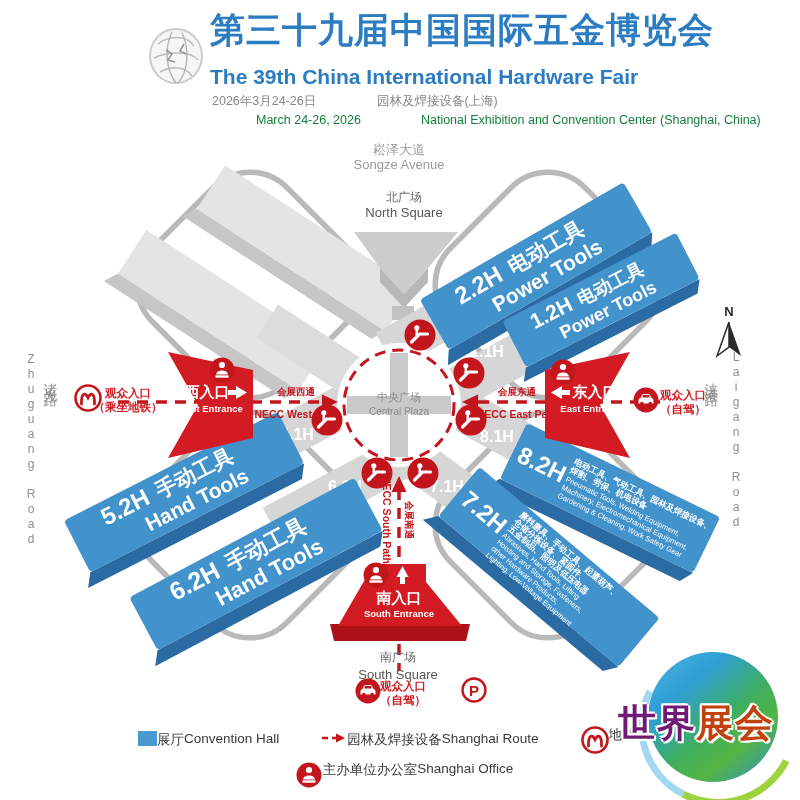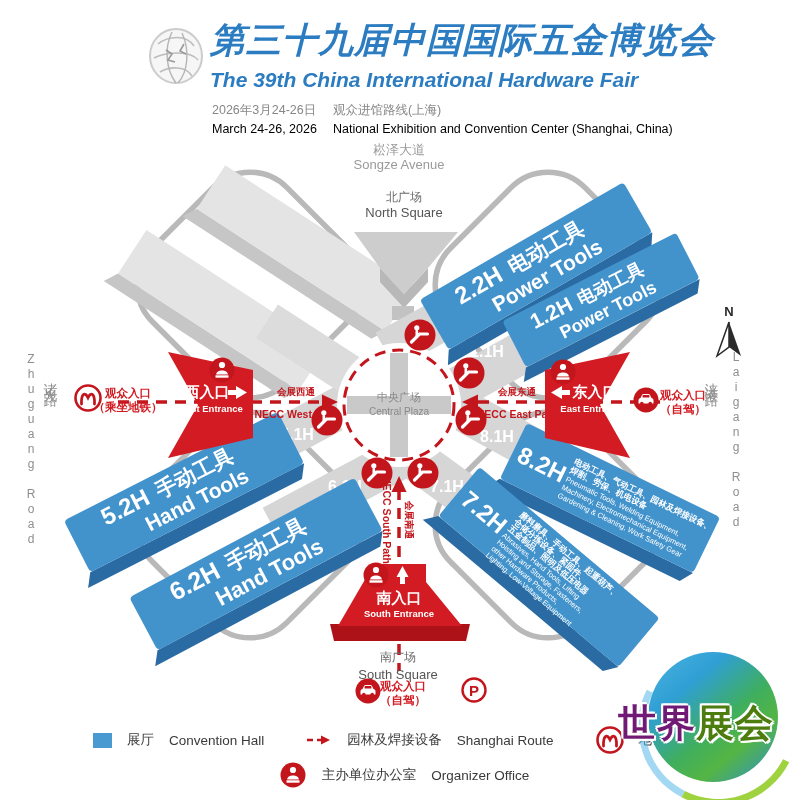--- a/index.html
+++ b/index.html
@@ -1,70 +1,70 @@
 <!DOCTYPE html>
 <html><head>
 <meta charset="utf-8">
 <style>
   html,body{margin:0;padding:0;}
   body{width:800px;height:800px;position:relative;background:#fff;overflow:hidden;
        font-family:"Liberation Sans","DejaVu Sans",sans-serif;}
   .abs{position:absolute;}
   
   .title-cn{font-size:35px;font-weight:bold;color:#2b7cc1;letter-spacing:1px;line-height:1.05;}
-  .title-en{font-size:21px;font-weight:bold;color:#2b7cc1;margin-top:9px;}
+  .title-en{font-size:21px;font-weight:bold;color:#2b7cc1;margin-top:16px;}
   .info{display:flex;gap:16px;font-size:12.5px;color:#8f8f8f;line-height:1.55;}
-  .info .cnl{color:#878787;margin-top:9px;}
-  .info .enl{color:#000000;}
+  .info .cnl{color:#878787;}
+  .info .enl{color:#15803d;margin-left:44px;}
   
   .vroad{position:absolute;writing-mode:vertical-rl;text-orientation:upright;color:#8f8f8f;}
   .vroad.cn{font-size:14px;letter-spacing:5px;}
   .vroad.en{font-size:12px;letter-spacing:1px;}
   
   .legend{position:absolute;top:726px;left:0;width:800px;}
   .legend-row{display:flex;justify-content:center;align-items:center;gap:34px;margin-bottom:7px;
               font-size:13.5px;color:#3a3a3a;}
-  .legend-item{display:flex;align-items:center;gap:15px;white-space:nowrap;padding-left:8px;}
+  .legend-item{display:flex;align-items:flex-start;gap:0;white-space:nowrap;padding-left:8px;}
   .legend-sq{width:19px;height:15px;background:#4a9ad2;display:inline-block;}
   
   .watermark{position:absolute;left:618px;top:648px;width:182px;height:150px;}
   .globe{position:absolute;left:30px;top:4px;width:130px;height:130px;border-radius:50%;
          background:linear-gradient(140deg,#4db4e2 0%,#2f9fd4 28%,#3fae5e 55%,#54b544 72%,#2f8fd0 100%);}
   .globe::after{content:'';position:absolute;left:-10px;top:-6px;width:146px;height:146px;border-radius:50%;
          border:7px solid transparent;border-bottom-color:#9fd23f;border-left-color:rgba(88,184,232,.55);
          transform:rotate(-18deg);}
   .wm-text{position:absolute;left:0px;top:50px;width:182px;font-size:38px;font-weight:900;
          letter-spacing:1px;white-space:nowrap;
          text-shadow:-2px 0 0 #fff,2px 0 0 #fff,0 -2px 0 #fff,0 2px 0 #fff,2px 2px 0 #fff,-2px -2px 0 #fff;}
   .wm-a{color:#701a75;}
-  .wm-b{color:#4d7c0f;}
+  .wm-b{color:#c2410c;}
   svg text{font-family:"Liberation Sans","DejaVu Sans",sans-serif;}
 </style>
 </head>
 <body>
 
 <div class="abs" style="left:146px;top:26px;">
   <svg width="60" height="64" viewBox="0 0 60 64">
     <ellipse cx="30" cy="30" rx="26" ry="27" fill="#f6f6f6" stroke="#cccccc" stroke-width="2"></ellipse>
     <path d="M12,18 C22,10 40,8 48,20 M8,32 C20,26 44,24 52,34 M14,46 C24,40 40,40 46,50" stroke="#bdbdbd" stroke-width="1.6" fill="none"></path>
     <path d="M26,6 C18,22 20,44 30,57 M36,7 C44,24 42,46 32,57" stroke="#b5b5b5" stroke-width="1.4" fill="none"></path>
     <path d="M20,24 l6,4 -4,6 7,2 M38,18 l-4,7 6,3" stroke="#9a9a9a" stroke-width="1.6" fill="none"></path>
   </svg>
 </div>
-<div class="abs" style="left:210px;top:22px;font-style:italic;">
+<div class="abs" style="left:210px;top:12px;">
   <div class="title-cn">第三十九届中国国际五金博览会</div>
   <div class="title-en">The 39th China International Hardware Fair</div>
 </div>
 <div class="abs info" style="left:212px;top:92px;">
   <div>
     <div class="cnl">2026年3月24-26日</div>
     <div class="enl">March 24-26, 2026</div>
   </div>
   <div>
-    <div class="cnl">观众进馆路线(上海)</div>
+    <div class="cnl">园林及焊接设备(上海)</div>
     <div class="enl">National Exhibition and Convention Center (Shanghai, China)</div>
   </div>
 </div>
 
 <svg class="abs" style="left:0;top:140px;" width="800" height="585" viewBox="0 0 800 585">
   <defs>
     <g id="proto-escalator">
       <circle r="15.5" fill="#c3161c"></circle>
       <path d="M-8.5,7 L-0.5,-1 L7.5,-1" stroke="#fff" stroke-width="3.2" fill="none" stroke-linecap="round"></path>
       <circle cx="-3.2" cy="-7.2" r="2.6" fill="#fff"></circle>
@@ -310,21 +310,21 @@
       <span>地铁</span>
       <span>Metro</span>
     </div>
   </div>
   <div class="legend-row">
     <div class="legend-item">
       <svg width="28" height="28" viewBox="-14 -14 28 28">
           <use href="#proto-person"></use>
         </svg>
       <span>主办单位办公室</span>
-      <span>Organizer Office</span>
+      <span>Shanghai Office</span>
     </div>
   </div>
 </div>
 
 <div class="watermark">
   <div class="globe"></div>
   <div class="wm-text"><span class="wm-a">世界</span><span class="wm-b">展会</span></div>
 </div>
 
 </body></html>

